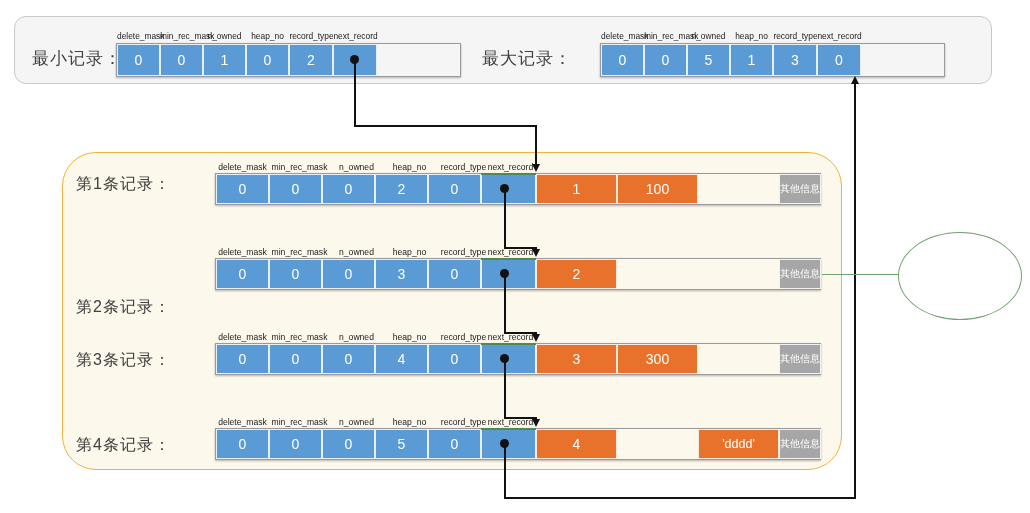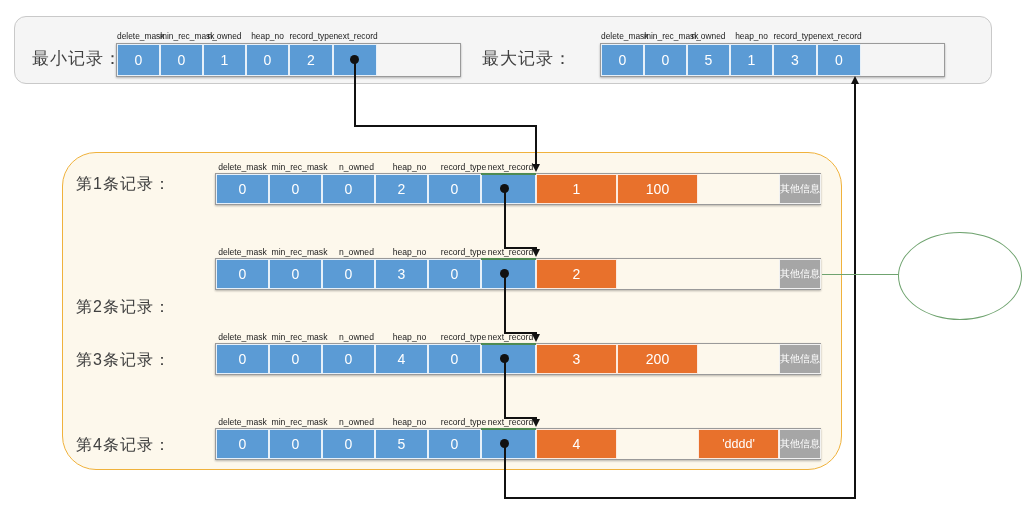--- a/index.html
+++ b/index.html
@@ -184,21 +184,21 @@
 
   <div class="strip-shadow" style="left:215px;top:343px;width:606px;height:32px;"></div>
   <div class="cell blue" style="left:216px;top:344px;width:53px;height:30px;">0</div>
   <div class="cell blue" style="left:269px;top:344px;width:53px;height:30px;">0</div>
   <div class="cell blue" style="left:322px;top:344px;width:53px;height:30px;">0</div>
   <div class="cell blue" style="left:375px;top:344px;width:53px;height:30px;">4</div>
   <div class="cell blue" style="left:428px;top:344px;width:53px;height:30px;">0</div>
   <div class="cell blue" style="left:481px;top:344px;width:55px;height:30px;"></div>
   <div class="greentop" style="left:481px;top:343px;width:55px;"></div>
   <div class="cell orange" style="left:536px;top:344px;width:81px;height:30px;">3</div>
-  <div class="cell orange" style="left:617px;top:344px;width:81px;height:30px;">200</div>
+  <div class="cell orange" style="left:617px;top:344px;width:81px;height:30px;">300</div>
   <div class="cell gray cjk" style="left:779px;top:344px;width:42px;height:30px;">其他信息</div>
   <div class="dot" style="left:500px;top:354px;"></div>
 
   <div class="row-label small" style="left:76px;top:437px;">第4条记录：</div>
   <div class="hdr big" style="left:216px;top:418px;width:53px;">delete_mask</div>
   <div class="hdr big" style="left:269px;top:418px;width:61px;">min_rec_mask</div>
   <div class="hdr big" style="left:330px;top:418px;width:53px;">n_owned</div>
   <div class="hdr big" style="left:383px;top:418px;width:53px;">heap_no</div>
   <div class="hdr big" style="left:436px;top:418px;width:55px;">record_type</div>
   <div class="hdr big" style="left:483px;top:418px;width:55px;">next_record</div>

